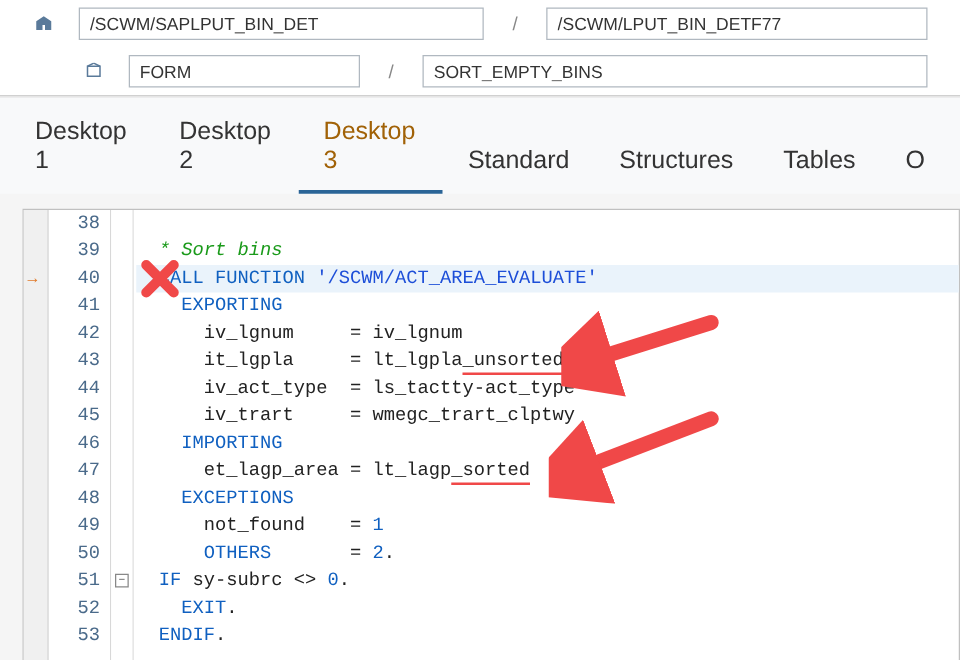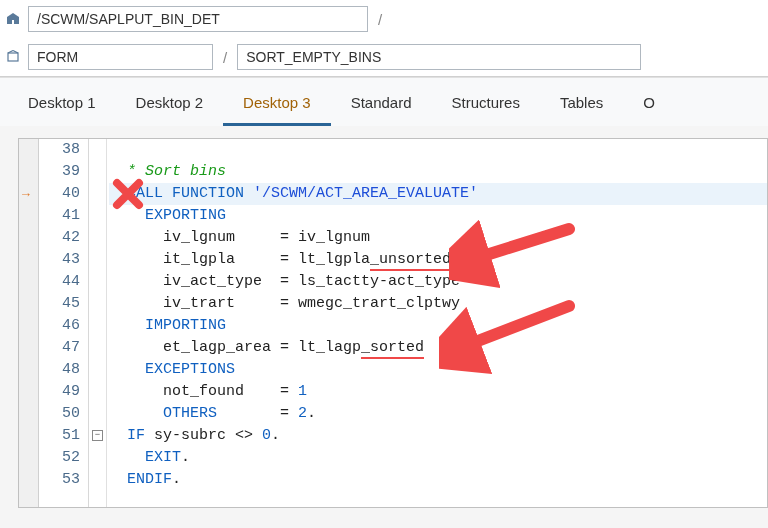--- a/index.html
+++ b/index.html
@@ -13,22 +13,23 @@
     height: 528px;
     position: relative;
   }
   .top-section {
     background: #fff;
     border-bottom: 1px solid #d0d0d0;
   }
   .nav-row {
     display: flex;
     align-items: center;
-    padding: 6px 4px;
-    gap: 6px;
+    padding: 6px 26px;
+    gap: 19px;
+    justify-content: flex-end;
   }
   .nav-icon {
     width: 18px;
     height: 18px;
     display: flex;
     align-items: center;
     justify-content: center;
     color: #346187;
     flex-shrink: 0;
   }
@@ -49,21 +50,21 @@
   .tabs-row {
     display: flex;
     align-items: flex-end;
     padding: 6px 8px 0 8px;
     background: #f8f9fa;
     border-top: 1px solid #e0e0e0;
     gap: 0;
   }
   .tab {
     padding: 10px 20px 12px 20px;
-    font-size: 15px;
+    font-size: 20px;
     color: #333;
     cursor: pointer;
     border-bottom: 3px solid transparent;
     position: relative;
   }
   .tab.active {
     color: #a16207;
     border-bottom: 3px solid #2a6496;
     font-weight: 500;
   }
@@ -162,20 +163,21 @@
 
 <div class="top-section">
   <div class="nav-row">
     <span class="nav-icon">
       <svg width="14" height="14" viewBox="0 0 14 14">
           <path d="M7 1 L1 5 L1 12 L6 12 L6 8 L8 8 L8 12 L13 12 L13 5 Z" fill="#5a7a9a"></path>
         </svg>
     </span>
     <input class="nav-input" style="width: 340px;" value="/SCWM/SAPLPUT_BIN_DET">
     <span class="nav-sep">/</span>
+    <input class="nav-input" style="width: 320px;" value="/SCWM/LPUT_BIN_DETF77">
   </div>
   <div class="nav-row">
     <span class="nav-icon">
       <svg width="14" height="14" viewBox="0 0 14 14">
           <rect x="2" y="3" width="10" height="8" fill="none" stroke="#5a7a9a" stroke-width="1.2"></rect>
           <line x1="2" y1="3" x2="7" y2="0.5" stroke="#5a7a9a" stroke-width="1.2"></line>
           <line x1="12" y1="3" x2="7" y2="0.5" stroke="#5a7a9a" stroke-width="1.2"></line>
         </svg>
     </span>
     <input class="nav-input" style="width: 185px;" value="FORM">

